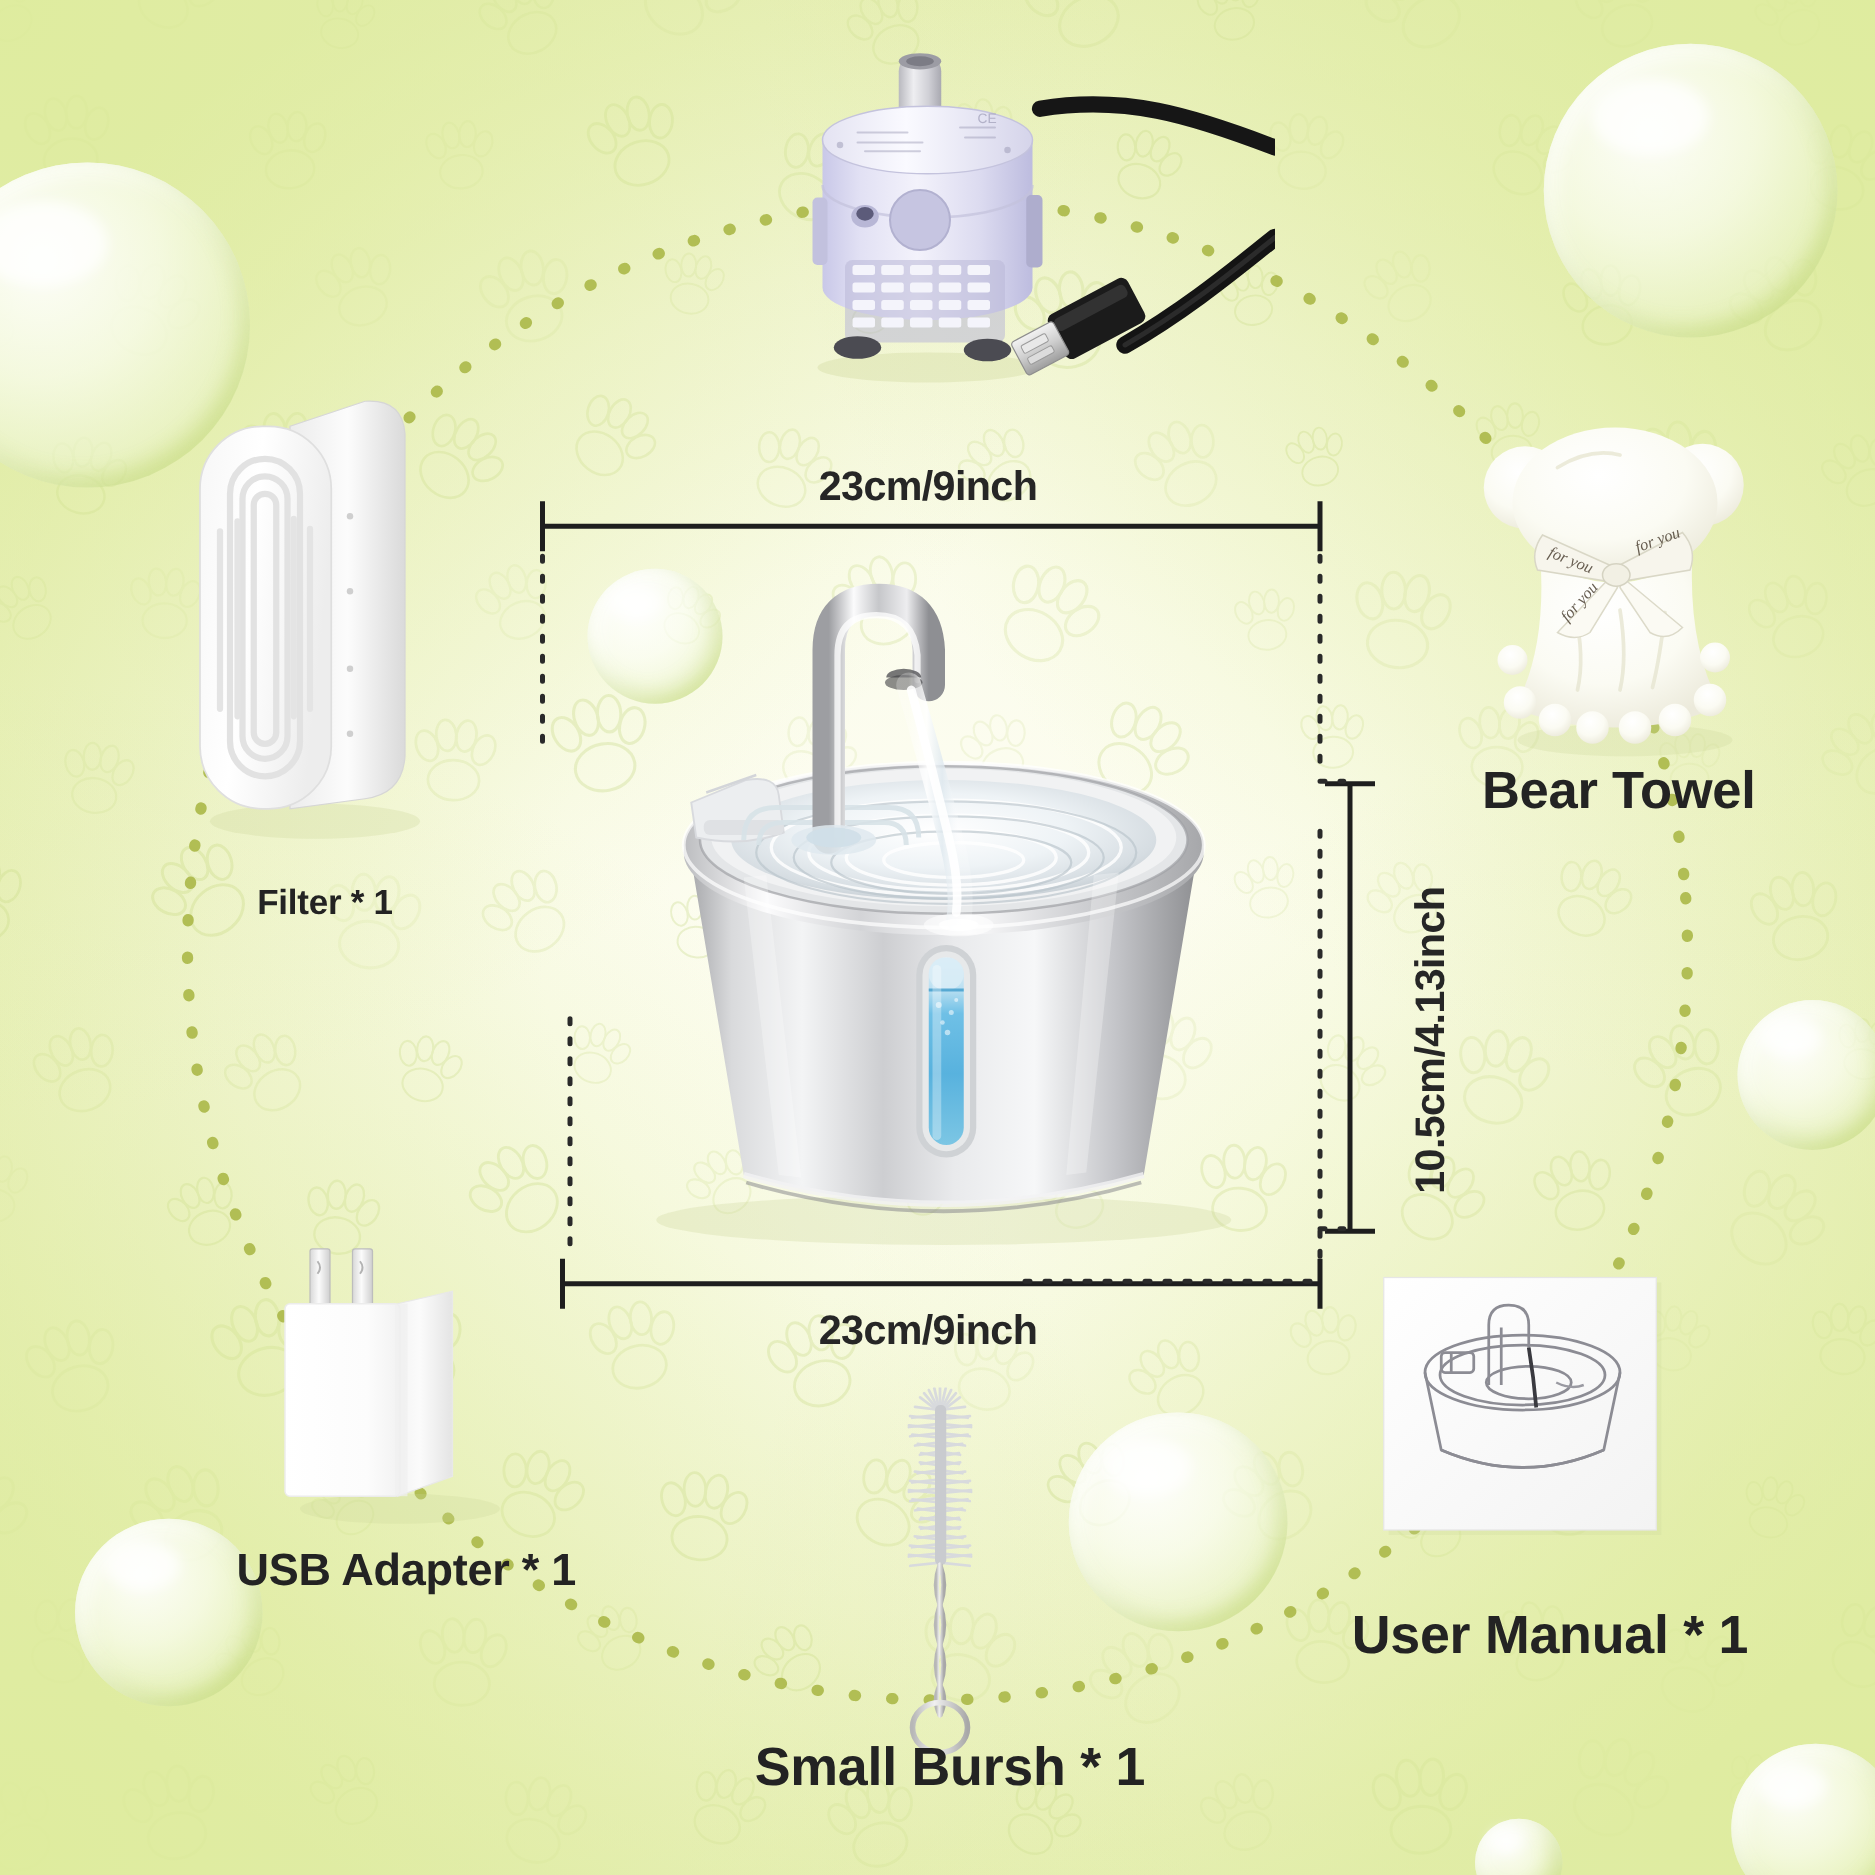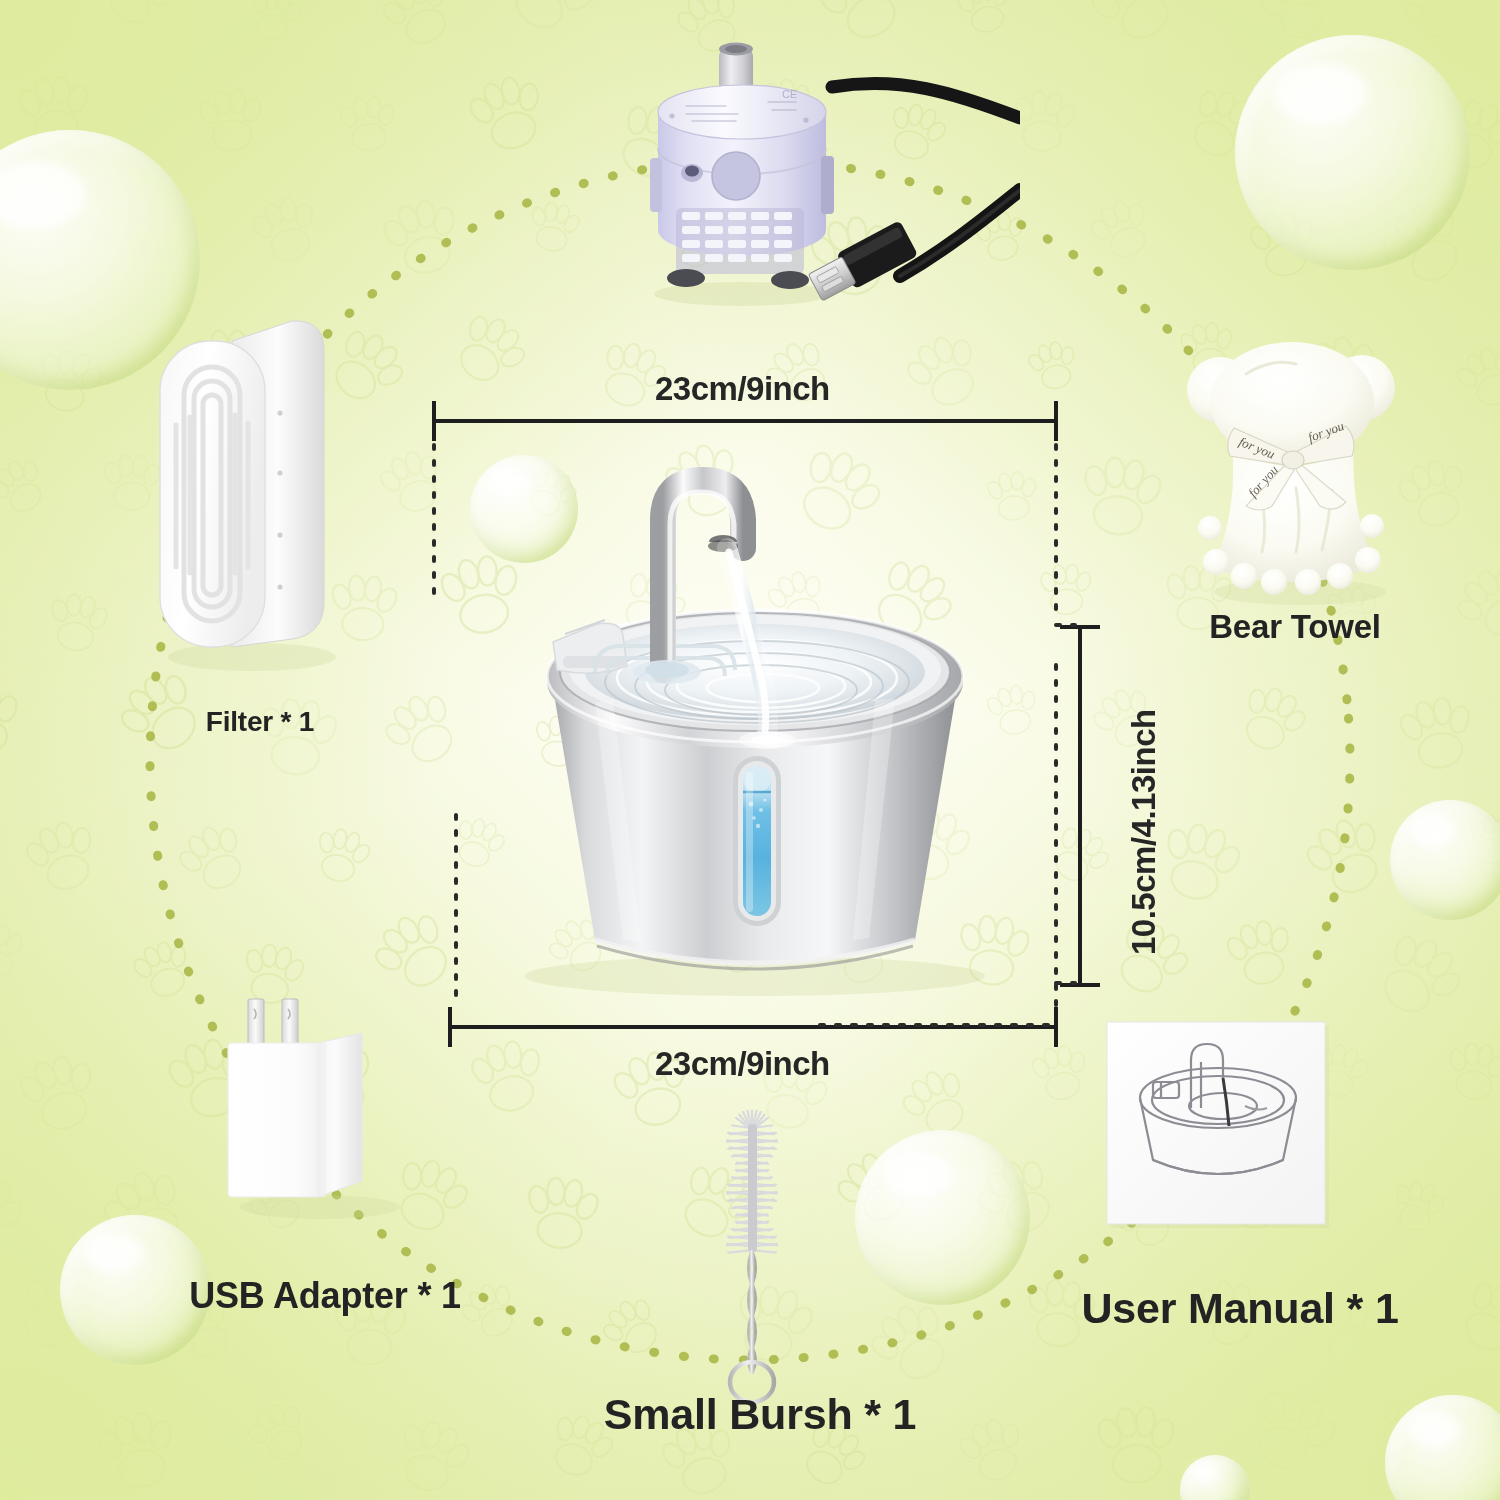--- a/index.html
+++ b/index.html
@@ -431,21 +431,21 @@
         <ellipse cx="143" cy="130" rx="11" ry="9" fill="#f2f0e4" stroke="#d5d3c2" stroke-width="1.2"></ellipse>
       </g>
 
       <g fill="#4d4234" font-family="serif" font-style="italic" font-size="13" opacity=".85">
         <text x="88" y="115" transform="rotate(22 88 115)">for you</text>
         <text x="160" y="112" transform="rotate(-20 160 112)">for you</text>
         <text x="104" y="168" transform="rotate(-48 104 168)">for you</text>
       </g>
     </svg>
   </div>
-  <div class="caption" style="left:1130px;top:608px;width:330px;font-size:33px;">Bear Towel</div>
+  <div class="caption" style="left:1130px;top:608px;width:330px;font-size:42px;">Bear Towel</div>
 
   <div class="part" style="left:210px;top:985px;width:230px;height:245px;">
     <svg viewBox="0 0 230 245" width="230" height="245">
       <defs>
         <linearGradient id="adFront" x1="0" y1="0" x2="1" y2="0">
           <stop offset="0" stop-color="#ffffff"></stop>
           <stop offset=".72" stop-color="#fcfcfc"></stop>
           <stop offset="1" stop-color="#f2f2f2"></stop>
         </linearGradient>
         <linearGradient id="adSide" x1="0" y1="0" x2="1" y2="0">
@@ -464,21 +464,21 @@
       <rect x="38" y="14" width="16" height="48" rx="2" fill="url(#prong)" stroke="#bdbdbd" stroke-width="1"></rect>
       <rect x="72" y="14" width="16" height="48" rx="2" fill="url(#prong)" stroke="#bdbdbd" stroke-width="1"></rect>
       <path d="M44,24 q4,5 0,10" fill="none" stroke="#b3b3b3" stroke-width="1.6"></path>
       <path d="M78,24 q4,5 0,10" fill="none" stroke="#b3b3b3" stroke-width="1.6"></path>
 
       <path d="M108,58 L152,48 L152,196 L108,212 Z" fill="url(#adSide)" stroke="#e8e8e8" stroke-width="1"></path>
       <rect x="18" y="58" width="92" height="154" rx="4" fill="url(#adFront)" stroke="#ececec" stroke-width="1.2"></rect>
       <rect x="106" y="58" width="10" height="154" fill="#f0f0f0" opacity=".7"></rect>
     </svg>
   </div>
-  <div class="caption" style="left:130px;top:1235px;width:390px;font-size:36px;margin-top:40px;">USB Adapter * 1</div>
+  <div class="caption" style="left:130px;top:1235px;width:390px;font-size:36px;">USB Adapter * 1</div>
 
   <div class="part" style="left:690px;top:1110px;width:130px;height:300px;">
     <svg viewBox="0 0 130 300" width="130" height="300">
       <defs>
         <linearGradient id="wire" x1="0" y1="0" x2="1" y2="0">
           <stop offset="0" stop-color="#b7b7b7"></stop>
           <stop offset=".4" stop-color="#f0f0f0"></stop>
           <stop offset="1" stop-color="#a8a8a8"></stop>
         </linearGradient>
       </defs>

